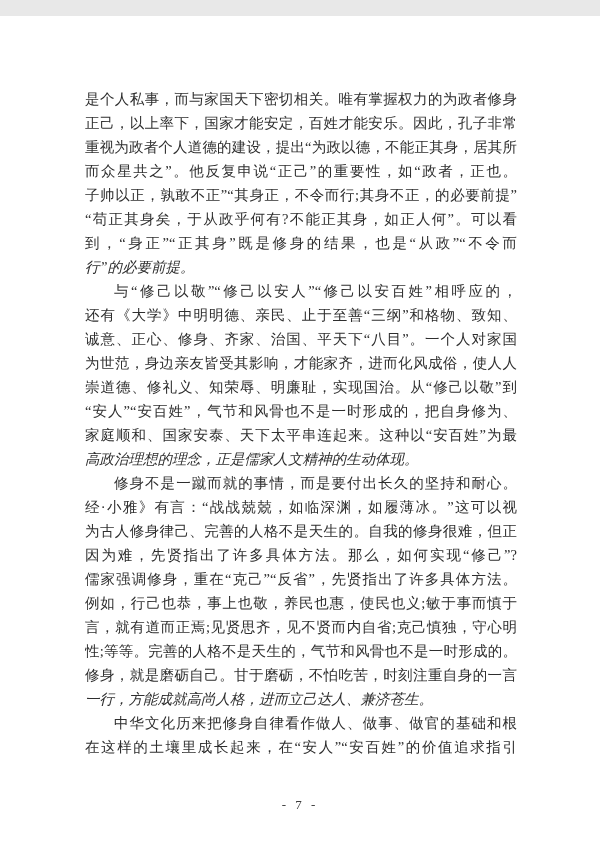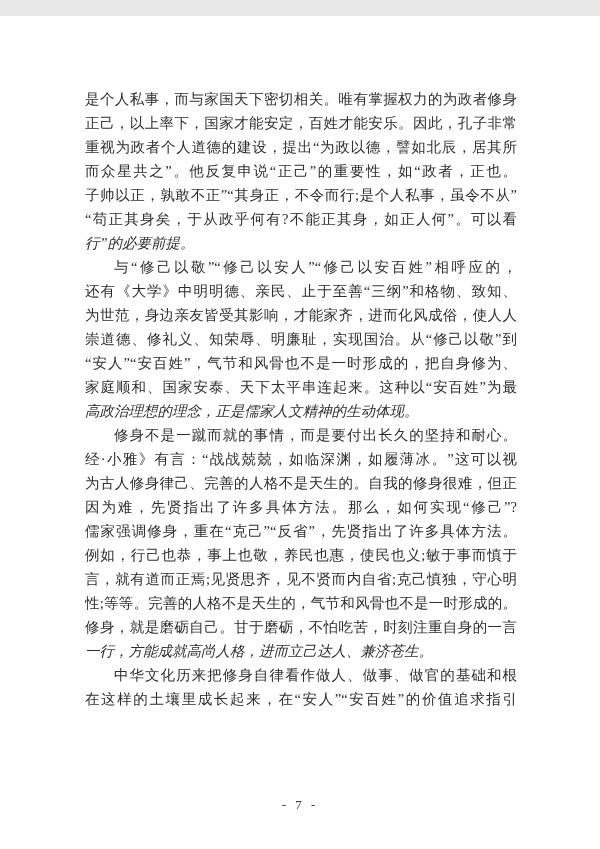--- a/index.html
+++ b/index.html
@@ -49,27 +49,29 @@
     letter-spacing: 3px;
   }
 </style>
 </head>
 <body>
 
 <div class="page">
   <div class="text-block">
       <div class="line">是个人私事，而与家国天下密切相关。唯有掌握权力的为政者修身</div>
       <div class="line">正己，以上率下，国家才能安定，百姓才能安乐。因此，孔子非常</div>
-      <div class="line">重视为政者个人道德的建设，提出“为政以德，譬如北辰，居其所</div>
+      <div class="line">重视为政者个人道德的建设，提出“为政以德，不能正其身，居其所</div>
       <div class="line">而众星共之”。他反复申说“正己”的重要性，如“政者，正也。</div>
-      <div class="line">子帅以正，孰敢不正”“其身正，不令而行;是个人私事，虽令不从”</div>
+      <div class="line">子帅以正，孰敢不正”“其身正，不令而行;其身不正，的必要前提”</div>
       <div class="line">“苟正其身矣，于从政乎何有?不能正其身，如正人何”。可以看</div>
+      <div class="line">到，“身正”“正其身”既是修身的结果，也是“从政”“不令而</div>
       <div class="line end">行”的必要前提。</div>
       <div class="line indent">与“修己以敬”“修己以安人”“修己以安百姓”相呼应的，</div>
       <div class="line">还有《大学》中明明德、亲民、止于至善“三纲”和格物、致知、</div>
+      <div class="line">诚意、正心、修身、齐家、治国、平天下“八目”。一个人对家国</div>
       <div class="line">为世范，身边亲友皆受其影响，才能家齐，进而化风成俗，使人人</div>
       <div class="line">崇道德、修礼义、知荣辱、明廉耻，实现国治。从“修己以敬”到</div>
       <div class="line">“安人”“安百姓”，气节和风骨也不是一时形成的，把自身修为、</div>
       <div class="line">家庭顺和、国家安泰、天下太平串连起来。这种以“安百姓”为最</div>
       <div class="line end">高政治理想的理念，正是儒家人文精神的生动体现。</div>
       <div class="line indent">修身不是一蹴而就的事情，而是要付出长久的坚持和耐心。《诗</div>
       <div class="line">经·小雅》有言：“战战兢兢，如临深渊，如履薄冰。”这可以视</div>
       <div class="line">为古人修身律己、完善的人格不是天生的。自我的修身很难，但正是</div>
       <div class="line">因为难，先贤指出了许多具体方法。那么，如何实现“修己”?</div>
       <div class="line">儒家强调修身，重在“克己”“反省”，先贤指出了许多具体方法。</div>

